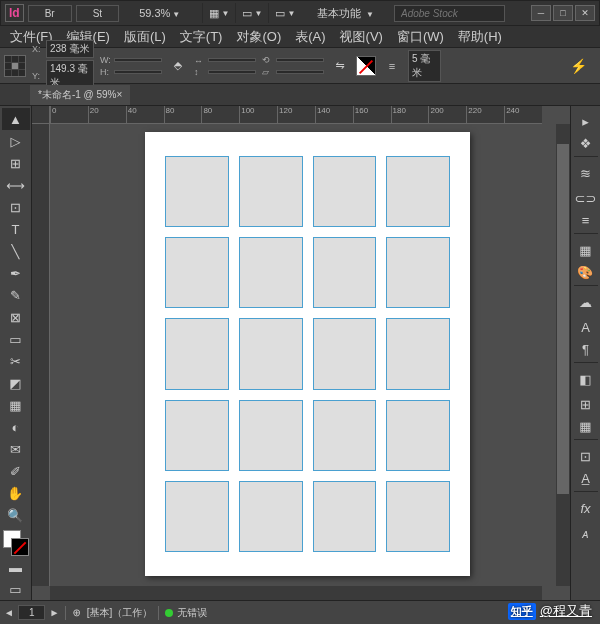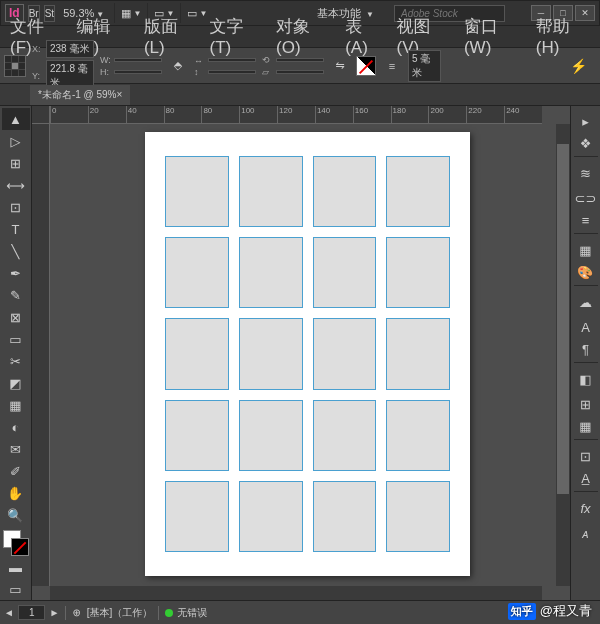--- a/index.html
+++ b/index.html
@@ -1,27 +1,27 @@
 <!DOCTYPE html>
 <html><head>
 <meta charset="utf-8">
 <style>
 * { margin:0; padding:0; box-sizing:border-box; font-family:"Microsoft YaHei",sans-serif; }
 body { width:600px; height:624px; background:#333333; overflow:hidden; position:relative; font-size:11px; color:#ccc; }
 .topbar { height:26px; background:#333; display:flex; align-items:center; padding:0 4px; gap:4px; border:1px solid #222; }
 .id-logo { color:#ec4899; font-weight:bold; font-size:12px; border:1px solid #666; padding:1px 3px; }
-.top-btn { border:1px solid #555; padding:2px 0; font-size:10px; cursor:pointer; }
-.zoom { color:#ccc; font-size:11px; margin:0 4px; }
+.top-btn { border:1px solid #555; padding:2px 16px; font-size:10px; cursor:pointer; }
+.zoom { color:#ccc; font-size:11px; margin:0 16px; }
 .dropdown-arrow { font-size:8px; margin-left:2px; }
 .workspace { margin-left:auto; display:flex; align-items:center; gap:20px; }
 .search-box { background:#2a2a2a; border:1px solid #555; padding:2px 6px; font-size:10px; color:#888; width:111px; font-style:italic; }
 .win-controls { display:flex; gap:2px; margin-left:6px; }
 .win-btn { width:20px; height:16px; background:#444; border:1px solid #666; display:flex; align-items:center; justify-content:center; font-size:9px; cursor:pointer; }
 .menubar { height:22px; background:#333; display:flex; align-items:center; padding:0 4px; gap:2px; border-bottom:1px solid #222; }
-.menu-item { padding:2px 6px; font-size:17px; cursor:pointer; }
+.menu-item { padding:2px 6px; font-size:13px; cursor:pointer; }
 .control-panel { height:36px; background:#444; display:flex; align-items:center; padding:0 4px; gap:6px; border-bottom:1px solid #222; }
 .ref-point { width:22px; height:22px; display:grid; grid-template:repeat(3,1fr)/repeat(3,1fr); gap:1px; border:1px solid #666; }
 .ref-point div { background:#2a2a2a; }
 .ref-point div.active { background:#888; }
 .coord-group { display:flex; flex-direction:column; gap:2px; }
 .coord-row { display:flex; align-items:center; gap:2px; font-size:10px; }
 .coord-field { background:#2a2a2a; border:1px solid #555; padding:1px 3px; font-size:10px; color:#ccc; width:48px; }
 .coord-lbl { font-size:9px; color:#aaa; width:12px; }
 .ctrl-ic { width:20px; height:20px; display:flex; align-items:center; justify-content:center; border:1px solid transparent; cursor:pointer; }
 .fill-swatch { width:20px; height:20px; background:linear-gradient(45deg,#fff 50%,#000 50%); border:1px solid #666; position:relative; }
@@ -50,21 +50,21 @@
 .panels { width:30px; background:#444; display:flex; flex-direction:column; align-items:center; gap:3px; padding-top:4px; border-left:1px solid #222; }
 .panel-ic { width:24px; height:22px; display:flex; align-items:center; justify-content:center; cursor:pointer; font-size:13px; color:#ccc; }
 .panel-ic.sep { border-bottom:1px solid #2a2a2a; padding-bottom:4px; margin-bottom:2px; }
 .scrollbar-v { position:absolute; right:0; top:18px; bottom:14px; width:14px; background:#3a3a3a; }
 .scrollbar-v .thumb { background:#666; width:12px; margin:0 1px; height:350px; margin-top:20px; }
 .scrollbar-h { position:absolute; left:18px; right:28px; bottom:0; height:14px; background:#3a3a3a; }
 .statusbar { height:24px; background:#444; display:flex; align-items:center; padding:0 4px; font-size:10px; border-top:1px solid #222; position:relative; }
 .page-num { background:#2a2a2a; border:1px solid #555; padding:1px 10px; margin:0 4px; }
 .status-sep { width:1px; height:14px; background:#666; margin:0 6px; }
 .status-dot { width:8px; height:8px; border-radius:50%; background:#3c3; margin-right:4px; }
-.watermark { position:absolute; right:8px; bottom:4px; color:#fff; font-size:13px; font-weight:normal; display:flex; align-items:center; gap:4px; text-shadow:0 0 3px #000; }
+.watermark { position:absolute; right:8px; bottom:4px; color:#fff; font-size:13px; font-weight:normal; display:flex; align-items:center; gap:4px; text-shadow:0 0 3px #000;text-decoration:underline; }
 .zh-logo { background:#0a66ff; color:#fff; padding:1px 3px; border-radius:2px; font-size:11px; font-weight:bold; }
 .divider{ width:1px; height:20px; background:#2a2a2a; margin:0 2px; }
 </style>
 </head>
 <body>
 
 <div class="topbar">
   <span class="id-logo">Id</span>
   <span class="top-btn">Br</span>
   <span class="top-btn">St</span>
@@ -110,21 +110,21 @@
       <div></div>
       <div></div>
   </div>
   <div class="coord-group">
     <div class="coord-row">
         <span class="coord-lbl">X:</span>
         <span class="coord-field">238 毫米</span>
       </div>
     <div class="coord-row">
         <span class="coord-lbl">Y:</span>
-        <span class="coord-field">221.8 毫米</span>
+        <span class="coord-field">149.3 毫米</span>
       </div>
   </div>
   <div class="coord-group">
     <div class="coord-row">
         <span class="coord-lbl">W:</span>
         <span class="coord-field"></span>
       </div>
     <div class="coord-row">
         <span class="coord-lbl">H:</span>
         <span class="coord-field"></span>

